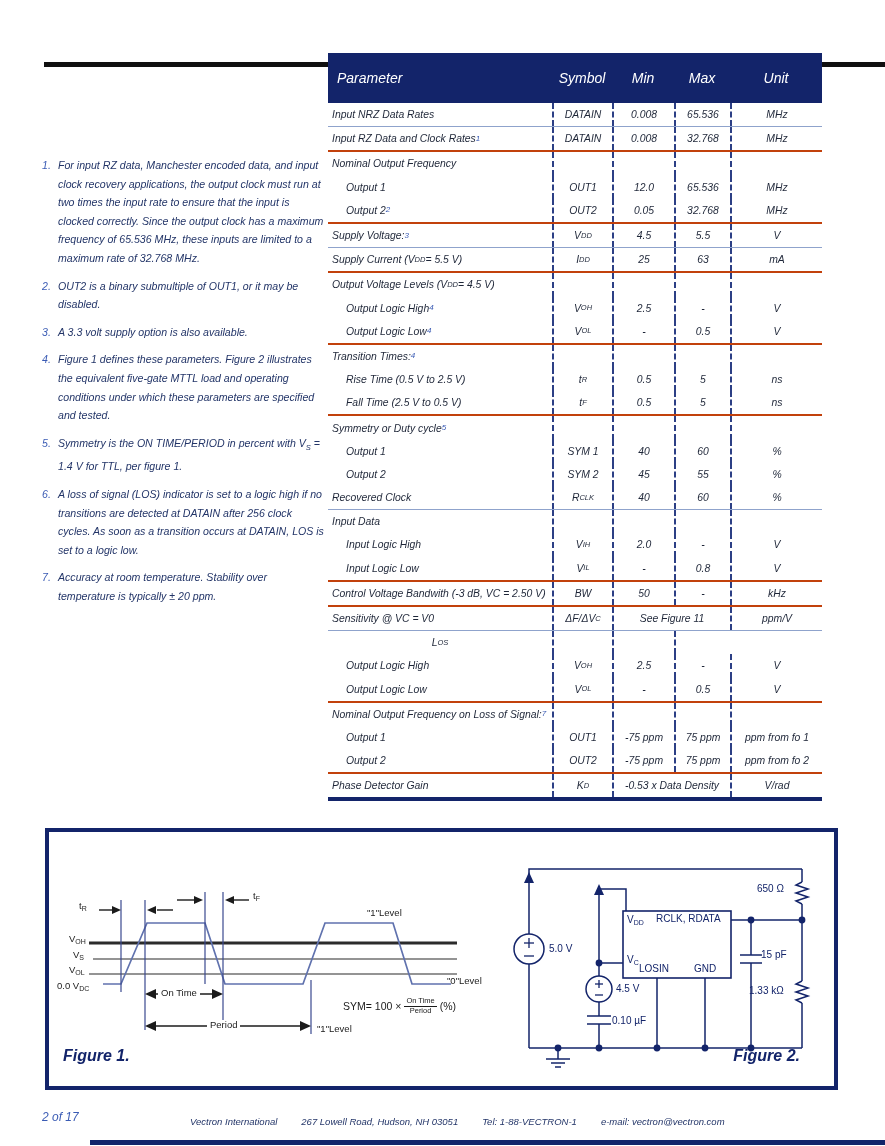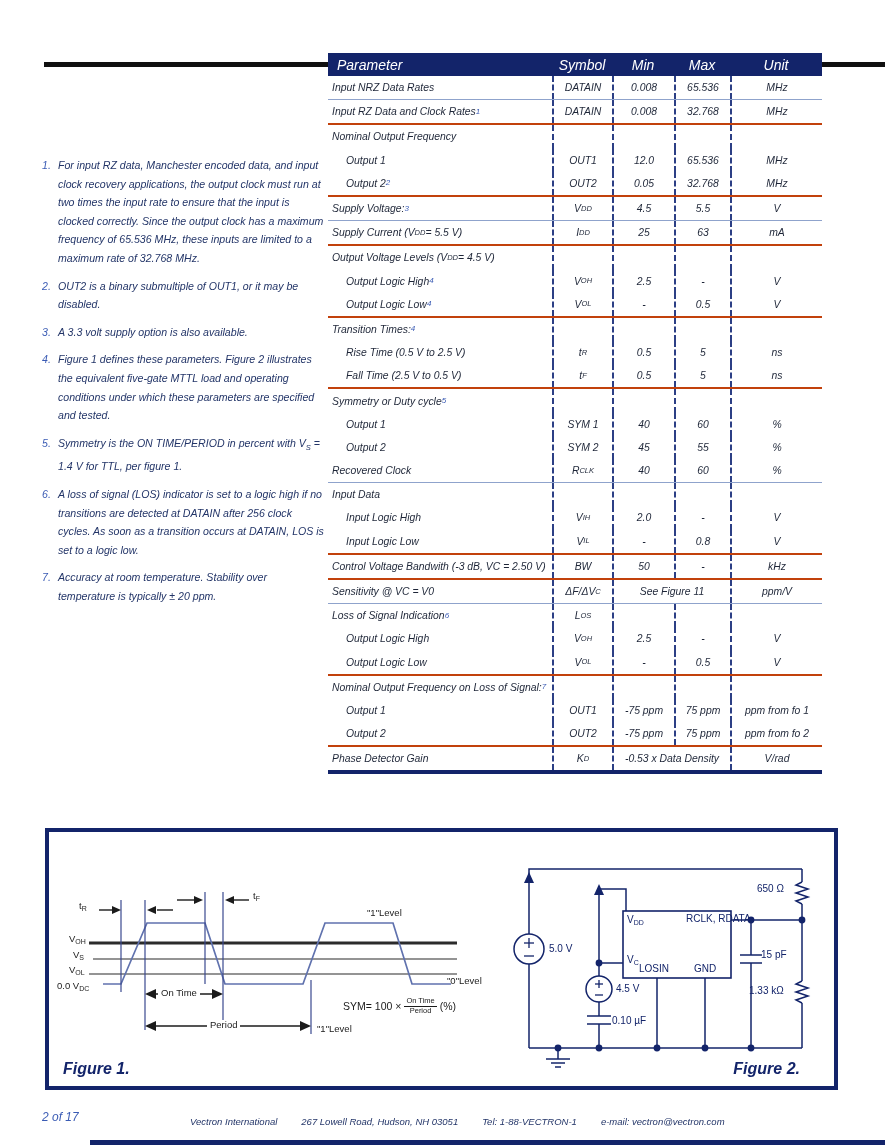--- a/index.html
+++ b/index.html
@@ -5,21 +5,21 @@
   html,body{margin:0;padding:0;background:#e8e8e8;}
   .page{position:relative;width:885px;height:1146px;background:#ffffff;overflow:hidden;
         font-family:"Liberation Sans", sans-serif;color:#1c2334;}
 
   
   .top-bar{position:absolute;left:44px;top:62px;width:841px;height:5px;background:#101010;}
 
   
   .spec-table{position:absolute;left:328px;top:53px;width:494px;}
   .thead{position:relative;z-index:2;display:grid;grid-template-columns:224px 60px 62px 56px 92px;
-         height:23px;background:#13246a;color:#ffffff;font-style:italic;font-size:14px;
+         height:50px;background:#13246a;color:#ffffff;font-style:italic;font-size:14px;
          align-items:center;}
   .th{text-align:center;}
   .th.first{text-align:left;padding-left:9px;}
   .tbody{border-bottom:4px solid #13246a;}
   .trow{display:grid;grid-template-columns:224px 60px 62px 56px 92px;height:23.2px;
         align-items:center;font-style:italic;font-size:10.4px;color:#1e2638;}
   .trow.sep-light{border-bottom:1px solid #8fa3cc;}
   .trow.sep-heavy{border-bottom:2px solid #c2410c;}
   .td{height:100%;display:flex;align-items:center;justify-content:center;text-align:center;
       white-space:nowrap;}
@@ -36,21 +36,21 @@
   .footnotes{position:absolute;left:42px;top:156px;width:282px;font-style:italic;
              font-size:10.6px;color:#233568;line-height:18.6px;}
   .footnote{display:flex;margin-bottom:9px;}
   .fn-num{flex:0 0 16px;color:#3a5bb4;}
   .fn-text{flex:1;}
   .fn-text sub{font-size:7.5px;}
 
   
   .figure-box{position:absolute;left:45px;top:828px;width:793px;height:262px;
               border:4px solid #13246a;background:#ffffff;box-sizing:border-box;}
-  .fig-caption{position:absolute;bottom:8px;font-style:italic;font-size:16px;
+  .fig-caption{position:absolute;bottom:21px;font-style:italic;font-size:16px;
                color:#13246a;font-weight:bold;}
   .fig1-caption{left:14px;}
   .fig2-caption{right:34px;}
 
   .fig1{position:absolute;left:6px;top:12px;width:430px;height:215px;}
   .fig2{position:absolute;left:450px;top:24px;width:340px;height:230px;}
   .fig1 svg,.fig2 svg{position:absolute;left:0;top:0;}
   .flabel{position:absolute;font-size:9.5px;color:#1b1b1b;white-space:nowrap;line-height:10px;}
   .flabel sub{font-size:7px;vertical-align:-2px;}
   .fig2 .flabel{color:#13246a;font-size:10px;}
@@ -263,21 +263,20 @@
           <div class="td num">-</div>
           <div class="td unit">kHz</div>
         </div>
         <div class="trow sep-light">
           <div class="td param">Sensitivity @ VC = V0</div>
           <div class="td sym">ΔF/ΔV<sub>C</sub></div>
           <div class="td span2">See Figure 11</div>
           <div class="td unit">ppm/V</div>
         </div>
         <div class="trow">
-          <div class="td param">Loss of Signal Indication <sup>6</sup></div>
           <div class="td sym">L<sub>OS</sub></div>
           <div class="td num"></div>
           <div class="td num"></div>
           <div class="td unit"></div>
         </div>
         <div class="trow">
           <div class="td param indent">Output Logic High</div>
           <div class="td sym">V<sub>OH</sub></div>
           <div class="td num">2.5</div>
           <div class="td num">-</div>
@@ -437,21 +436,21 @@
             <circle cx="252" cy="64" r="3.4"></circle>
           <circle cx="303" cy="64" r="3.4"></circle>
             <circle cx="59" cy="192" r="3.4"></circle>
           <circle cx="100" cy="192" r="3.4"></circle>
             <circle cx="158" cy="192" r="3.4"></circle>
           <circle cx="206" cy="192" r="3.4"></circle>
             <circle cx="252" cy="192" r="3.4"></circle>
         </g>
       </svg>
       <div class="flabel" style="left:128px;top:59px;">V<sub>DD</sub></div>
-      <div class="flabel" style="left:157px;top:58px;margin-left:30px;">RCLK, RDATA</div>
+      <div class="flabel" style="left:157px;top:58px;">RCLK, RDATA</div>
       <div class="flabel" style="left:128px;top:99px;">V<sub>C</sub></div>
       <div class="flabel" style="left:140px;top:108px;">LOSIN</div>
       <div class="flabel" style="left:195px;top:108px;">GND</div>
       <div class="flabel" style="left:50px;top:88px;">5.0 V</div>
       <div class="flabel" style="left:117px;top:128px;">4.5 V</div>
       <div class="flabel" style="left:113px;top:160px;">0.10 µF</div>
       <div class="flabel" style="left:262px;top:94px;">15 pF</div>
       <div class="flabel" style="left:258px;top:28px;">650 Ω</div>
       <div class="flabel" style="left:250px;top:130px;">1.33 kΩ</div>
     </div>

